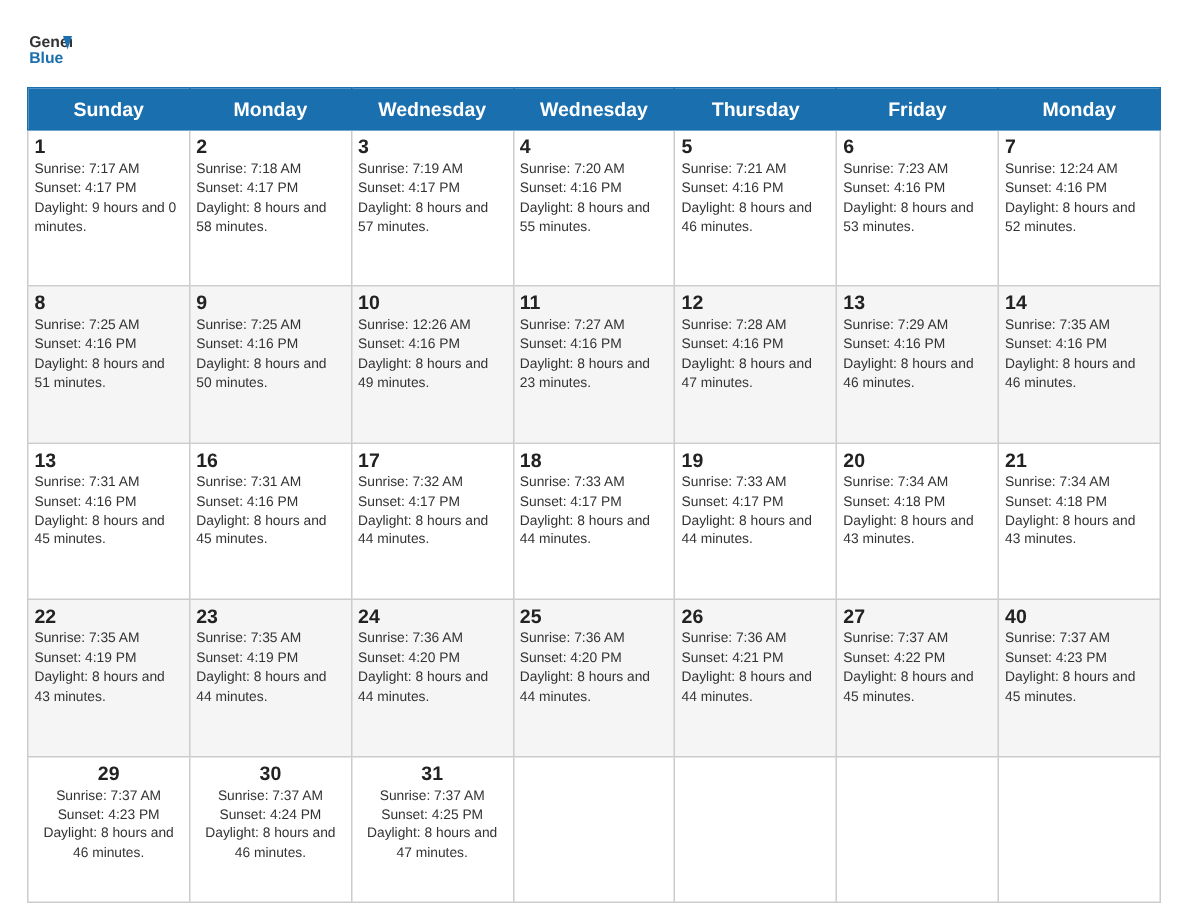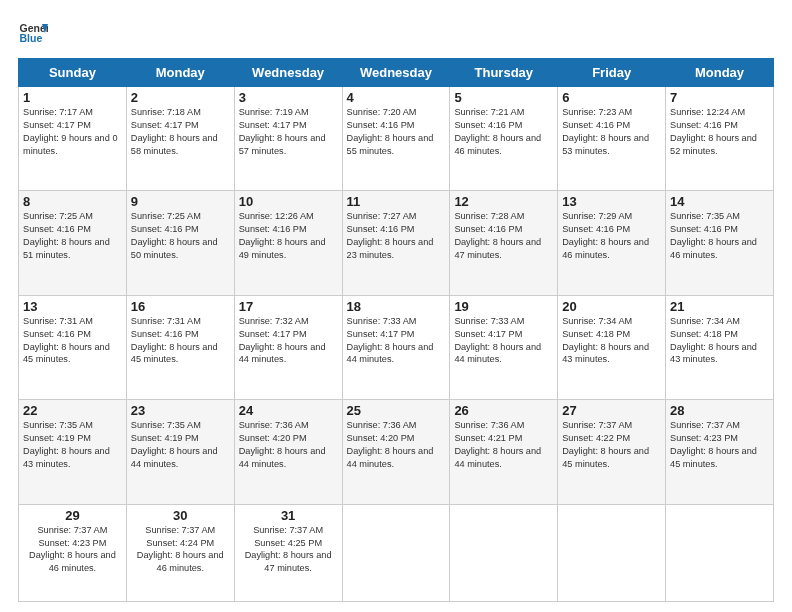--- a/index.html
+++ b/index.html
@@ -345,21 +345,21 @@
       </td>
           <td>
         <span class="day-num">27</span>
         <div class="cell-content">
           <span>Sunrise: 7:37 AM</span><br>
           <span>Sunset: 4:22 PM</span><br>
           <span>Daylight: 8 hours and 45 minutes.</span>
         </div>
       </td>
           <td>
-        <span class="day-num">28</span>
+        <span class="day-num">40</span>
         <div class="cell-content">
           <span>Sunrise: 7:37 AM</span><br>
           <span>Sunset: 4:23 PM</span><br>
           <span>Daylight: 8 hours and 45 minutes.</span>
         </div>
       </td>
         </tr>
         <tr>
           <td>
         <span class="day-num">29</span>

